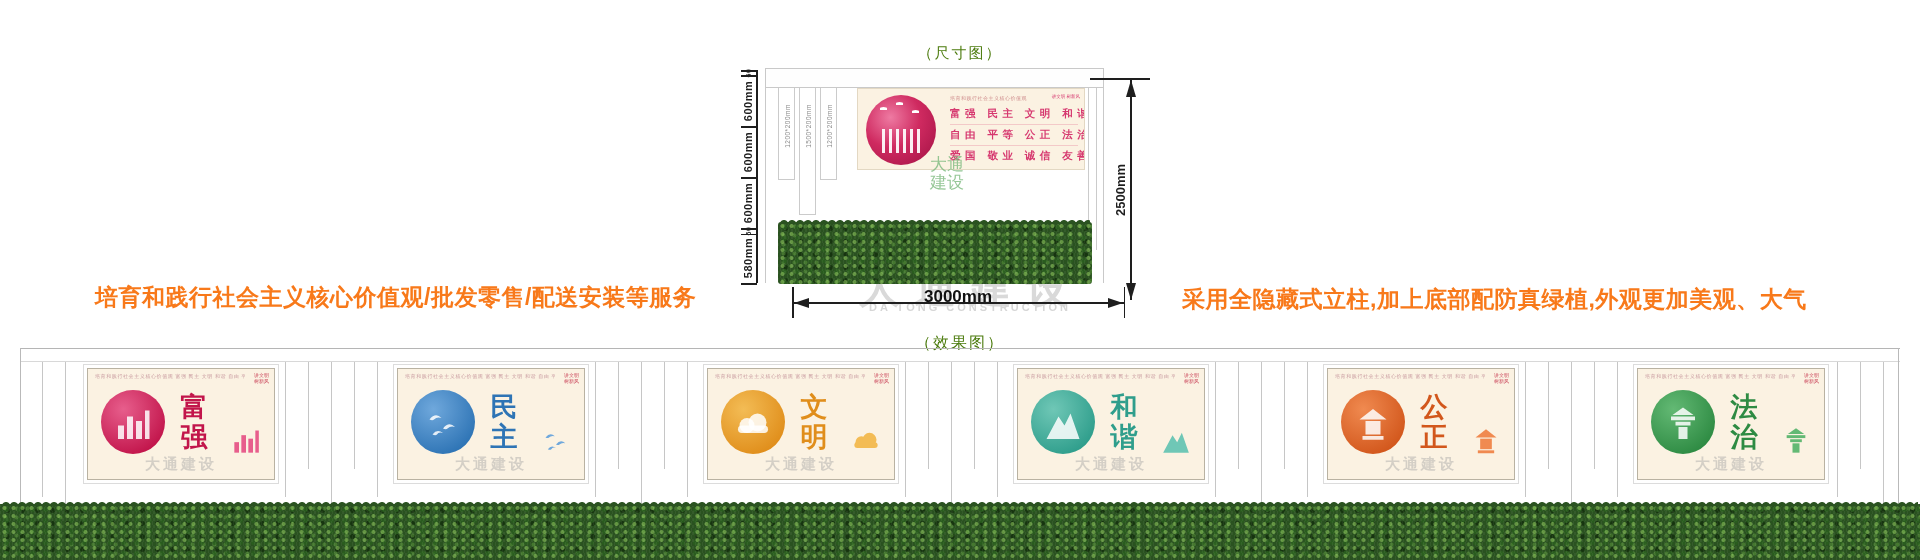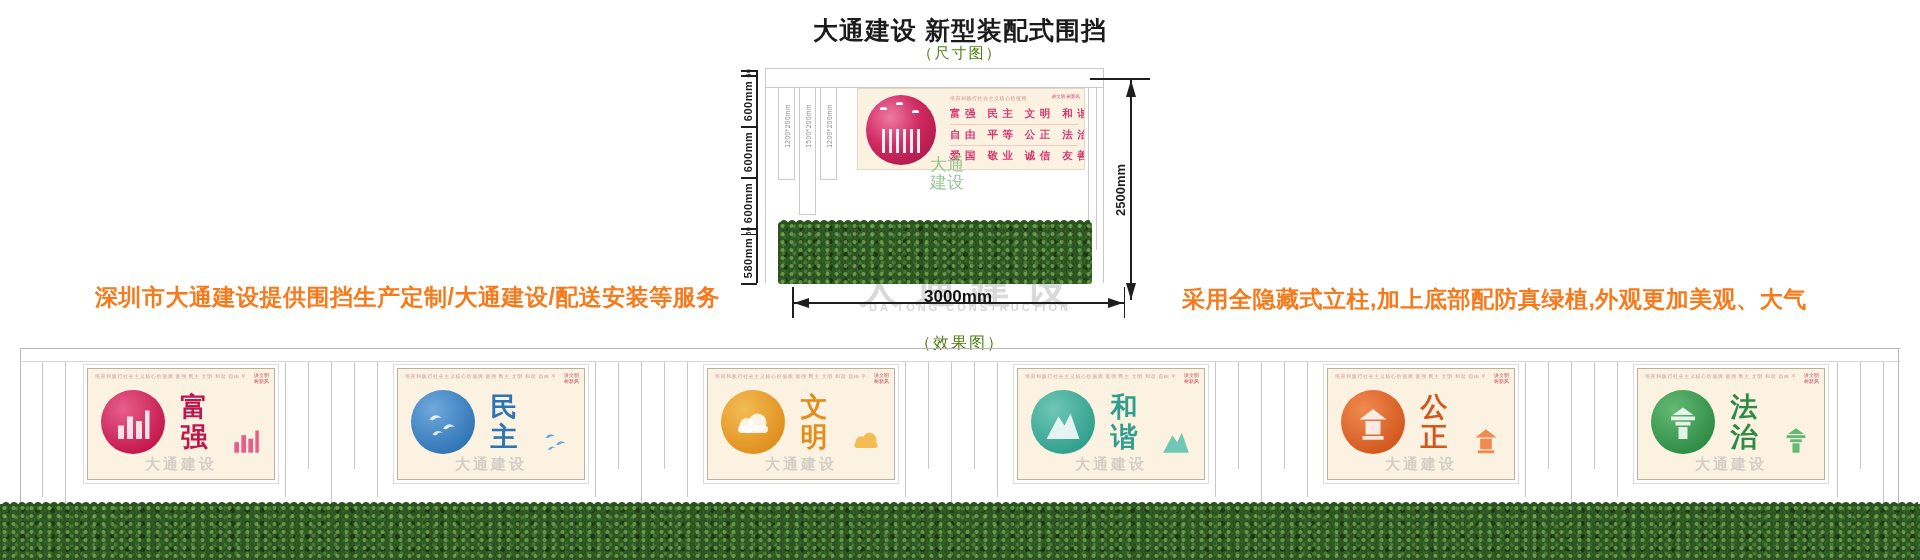--- a/index.html
+++ b/index.html
@@ -102,21 +102,20 @@
   .p-word{position:absolute;left:88px;top:23px;width:36px;font-size:27px;line-height:30px;font-weight:bold;text-align:center;}
   .p-icon{position:absolute;left:144px;top:58px;width:28px;height:28px;}
   .p-watermark{position:absolute;left:0;right:0;top:86px;text-align:center;font-size:15px;font-weight:bold;
                color:rgba(165,165,165,.45);letter-spacing:3px;}
 </style>
 </head>
 <body>
 
 <div id="canvas">
 
-  <div class="abs page-title">大通建设 新型装配式围挡</div>
   <div class="abs caption caption-dim">（尺寸图）</div>
 
   <div class="abs big-wm-cn">大通建设</div>
   <div class="abs big-wm-en">DA TONG CONSTRUCTION</div>
 
   <div>
     <div class="abs dd-toprail"></div>
     <div class="abs dd-edge-left"></div>
     <div class="abs dd-edge-right"></div>
 
@@ -180,21 +179,21 @@
     <div class="abs dim rdim-label">2500mm</div>
 
     <div class="abs dim bdim-line"></div>
     <div class="abs dim bdim-ext-l"></div>
     <div class="abs dim bdim-ext-r"></div>
     <div class="abs dim arr-left"></div>
     <div class="abs dim arr-right"></div>
     <div class="abs dim bdim-label">3000mm</div>
   </div>
 
-  <div class="abs note note-left">深圳市大通建设提供围挡生产定制/大通建设/配送安装等服务</div>
+  <div class="abs note note-left">培育和践行社会主义核心价值观/批发零售/配送安装等服务</div>
   <div class="abs caption caption-effect">（效果图）</div>
 
   <div class="abs note note-right">采用全隐藏式立柱,加上底部配防真绿植,外观更加美观、大气</div>
 
   <div class="abs" id="effect-view">
     <div class="abs ev-topline"></div>
     <div class="abs ev-topline2"></div>
     <div class="abs ev-edge" style="left:20px;"></div>
     <div class="abs ev-edge" style="left:1898px;"></div>
 

